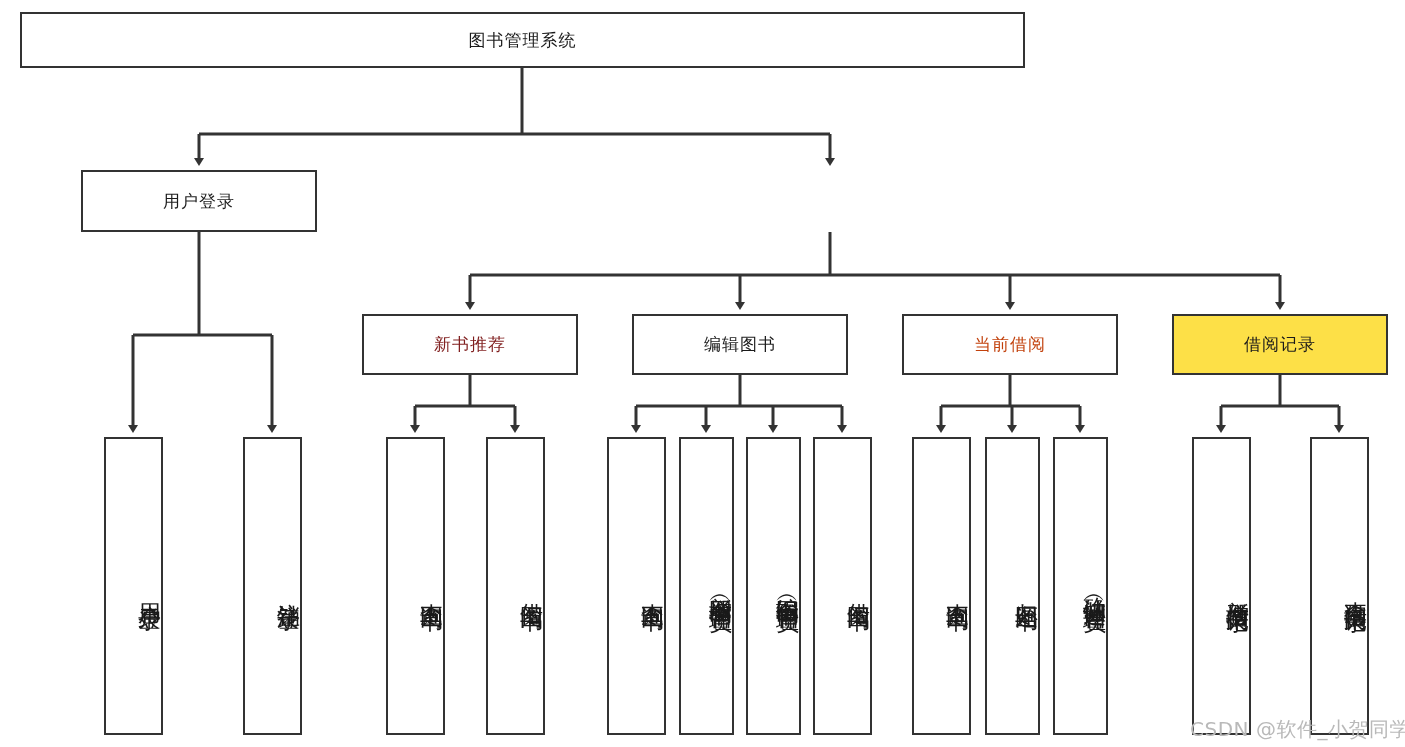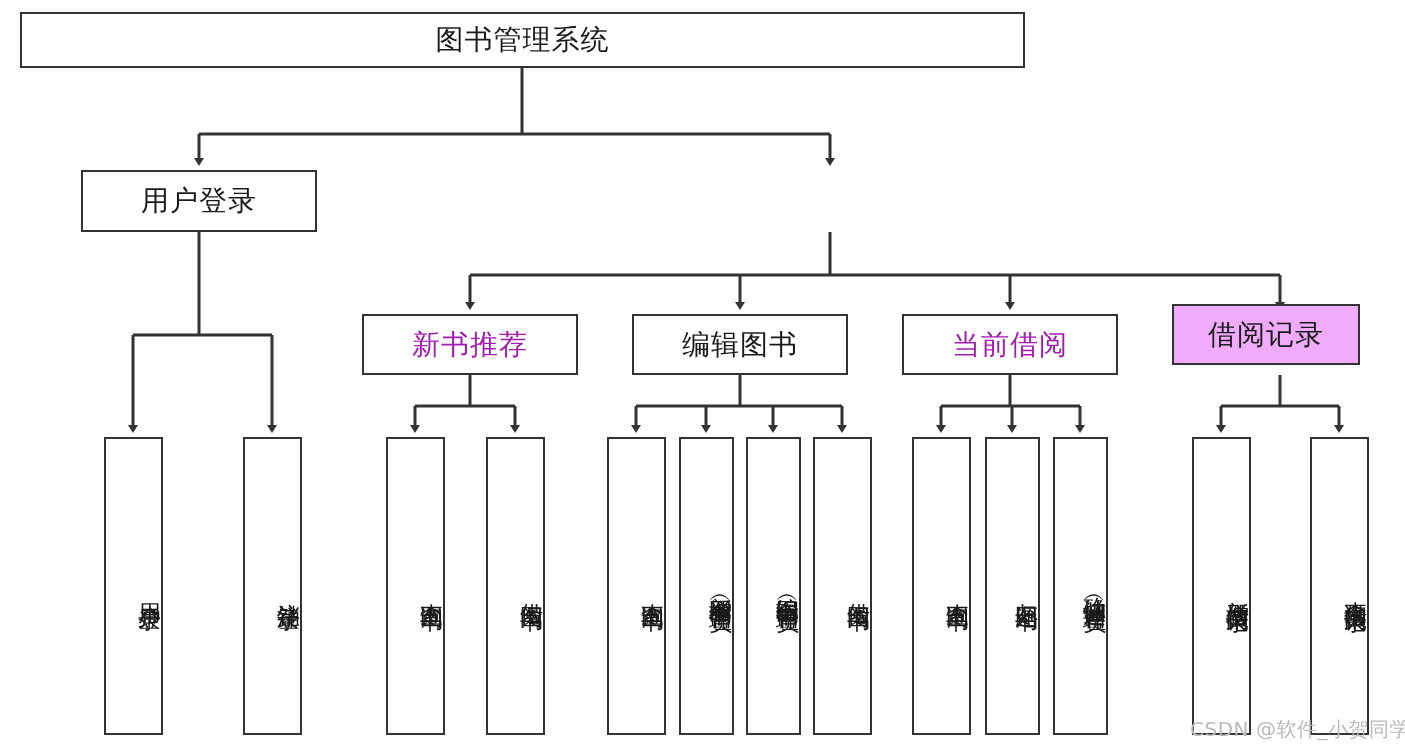--- a/index.html
+++ b/index.html
@@ -28,21 +28,21 @@
     position: absolute;
     box-sizing: border-box;
     border: 2px solid #333333;
     background: #ffffff;
     display: flex;
     align-items: center;
     justify-content: center;
     color: #1a1a1a;
   }
   .node.horiz {
-    font-size: 28px;
+    font-size: 17px;
     letter-spacing: 1px;
   }
   .node.vert {
     writing-mode: vertical-rl;
     text-orientation: upright;
     font-size: 23px;
     letter-spacing: 2px;
     align-items: flex-start;
     justify-content: center;
     padding-top: 6px;
@@ -121,30 +121,30 @@
   </svg>
 
   <div class="node horiz" id="title-node" style="left: 20px; top: 12px; width: 1005px; height: 56px; border-color: rgb(51, 51, 51); background: rgb(255, 255, 255); color: rgb(26, 26, 26);">
     <span class="txt">图书管理系统</span>
   </div>
 
   <div class="node horiz" id="l2-0" style="left: 81px; top: 170px; width: 236px; height: 62px; border-color: rgb(51, 51, 51); background: rgb(255, 255, 255); color: rgb(26, 26, 26);">
     <span class="txt">用户登录</span>
   </div>
 
-  <div class="node horiz" id="l3-0" style="left: 362px; top: 314px; width: 216px; height: 61px; border-color: rgb(51, 51, 51); background: rgb(255, 255, 255); color: #a21caf;">
+  <div class="node horiz" id="l3-0" style="left: 362px; top: 314px; width: 216px; height: 61px; border-color: rgb(51, 51, 51); background: rgb(255, 255, 255); color: #7f1d1d;">
     <span class="txt">新书推荐</span>
   </div>
   <div class="node horiz" id="l3-1" style="left: 632px; top: 314px; width: 216px; height: 61px; border-color: rgb(51, 51, 51); background: rgb(255, 255, 255); color: rgb(26, 26, 26);">
     <span class="txt">编辑图书</span>
   </div>
-  <div class="node horiz" id="l3-2" style="left: 902px; top: 314px; width: 216px; height: 61px; border-color: rgb(51, 51, 51); background: rgb(255, 255, 255); color: #a21caf;">
+  <div class="node horiz" id="l3-2" style="left: 902px; top: 314px; width: 216px; height: 61px; border-color: rgb(51, 51, 51); background: rgb(255, 255, 255); color: #c2410c;">
     <span class="txt">当前借阅</span>
   </div>
-  <div class="node horiz" id="l3-3" style="left: 1172px; top: 304px; width: 188px; height: 61px; border-color: rgb(51, 51, 51); background: #f0abfc; color: rgb(26, 26, 26);">
+  <div class="node horiz" id="l3-3" style="left: 1172px; top: 314px; width: 216px; height: 61px; border-color: rgb(51, 51, 51); background: #fde047; color: rgb(26, 26, 26);">
     <span class="txt">借阅记录</span>
   </div>
 
   <div class="node vert" id="lf-0" style="left: 104px; top: 437px; width: 59px; height: 298px; border-color: rgb(51, 51, 51); background: rgb(255, 255, 255); color: rgb(26, 26, 26);">
     <span class="txt">用户登录</span>
   </div>
   <div class="node vert" id="lf-1" style="left: 243px; top: 437px; width: 59px; height: 298px; border-color: rgb(51, 51, 51); background: rgb(255, 255, 255); color: rgb(26, 26, 26);">
     <span class="txt">注销登录</span>
   </div>
   <div class="node vert" id="lf-2" style="left: 386px; top: 437px; width: 59px; height: 298px; border-color: rgb(51, 51, 51); background: rgb(255, 255, 255); color: rgb(26, 26, 26);">

